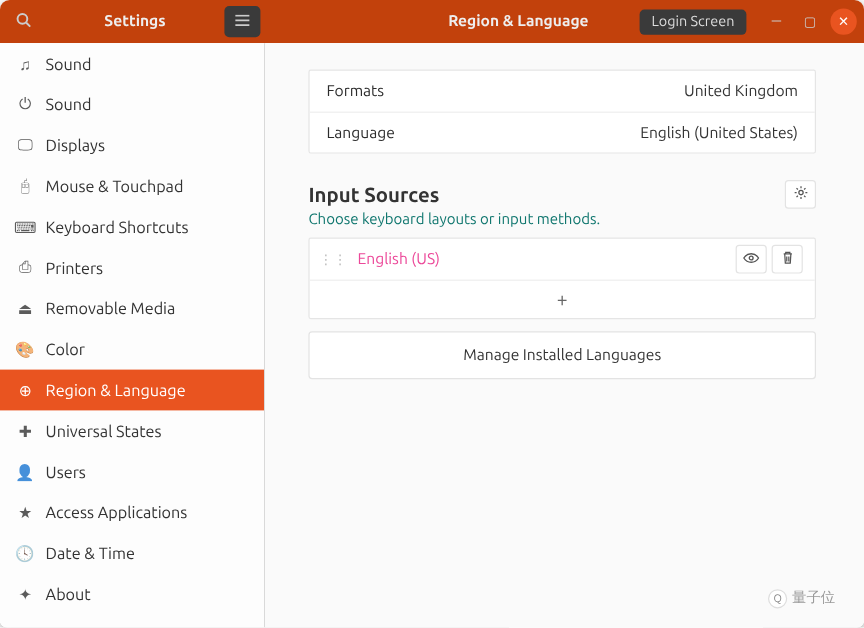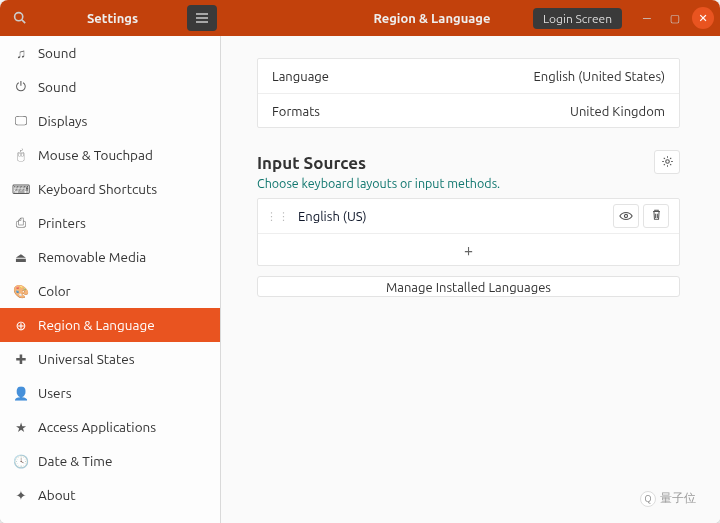--- a/index.html
+++ b/index.html
@@ -39,26 +39,26 @@
   .sl-value { margin-left: auto; color: #333; }
 
   .section-head { display: flex; align-items: center; margin-top: 22px; }
   .section-title { font-weight: 600; font-size: 17px; color: #333; }
   .section-gear { margin-left: auto; width: 26px; height: 24px; border: 1px solid #e3e3e3; border-radius: 3px; display: flex; align-items: center; justify-content: center; background: #fff; color: #555; font-size: 13px; }
   .section-sub { font-size: 12.5px; color: #0f766e; margin-top: 2px; margin-bottom: 8px; }
 
   .inputs-list { background: #fff; border: 1px solid #e5e5e5; border-radius: 2px; }
   .il-row { display: flex; align-items: center; height: 34px; padding: 0 10px 0 8px; font-size: 13px; }
   .il-handle { color: #bbb; margin-right: 8px; font-size: 11px; letter-spacing: 1px; }
-  .il-name { color: #0f172a; }
+  .il-name { color: #ec4899; }
   .il-actions { margin-left: auto; display: flex; gap: 4px; }
   .il-btn { width: 26px; height: 24px; border: 1px solid #e3e3e3; border-radius: 3px; display: flex; align-items: center; justify-content: center; background: #fff; color: #555; font-size: 12px; }
   .il-add { border-top: 1px solid #eee; height: 32px; display: flex; align-items: center; justify-content: center; color: #666; font-size: 16px; cursor: pointer; }
 
-  .manage-btn { margin-top: 10px; width: 100%; height: 21px; background: #fff; border: 1px solid #e3e3e3; border-radius: 3px; font-size: 13px; color: #333; display: flex; align-items: center; justify-content: center; cursor: pointer; }
+  .manage-btn { margin-top: 10px; width: 100%; height: 40px; background: #fff; border: 1px solid #e3e3e3; border-radius: 3px; font-size: 13px; color: #333; display: flex; align-items: center; justify-content: center; cursor: pointer; }
 
   .watermark { position: absolute; right: 24px; bottom: 16px; font-size: 12px; color: #999; display: flex; align-items: center; gap: 4px; }
   .watermark .logo { width: 16px; height: 16px; border-radius: 50%; background: #fff; border: 1px solid #ddd; display: flex; align-items: center; justify-content: center; font-size: 9px; color: #888; }
 </style>
 </head>
 <body>
 
 <div class="window">
 
   <div class="titlebar">
@@ -154,26 +154,26 @@
         <div class="sb-item">
           <span class="sb-icon">✦</span>
           <span>About</span>
         </div>
       </div>
 
     <div class="content">
 
       <div class="settings-list">
         <div class="sl-row">
+          <span class="sl-label">Formats</span>
+          <span class="sl-value">United Kingdom</span>
+        </div>
+        <div class="sl-row">
           <span class="sl-label">Language</span>
           <span class="sl-value">English (United States)</span>
-        </div>
-        <div class="sl-row">
-          <span class="sl-label">Formats</span>
-          <span class="sl-value">United Kingdom</span>
         </div>
       </div>
 
       <div class="section-head">
         <div class="section-title">Input Sources</div>
         <div class="section-gear">
           <span>
             <svg width="13" height="13" viewBox="0 0 16 16" fill="none" stroke="currentColor" stroke-width="1.3">
                 <circle cx="8" cy="8" r="2.2"></circle>
                 <path d="M8 1.5v2M8 12.5v2M14.5 8h-2M3.5 8h-2M12.6 3.4l-1.4 1.4M4.8 11.2l-1.4 1.4M12.6 12.6l-1.4-1.4M4.8 4.8L3.4 3.4"></path>

